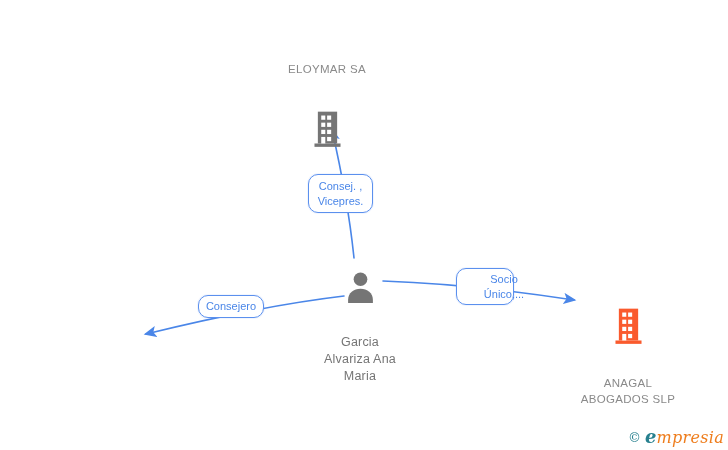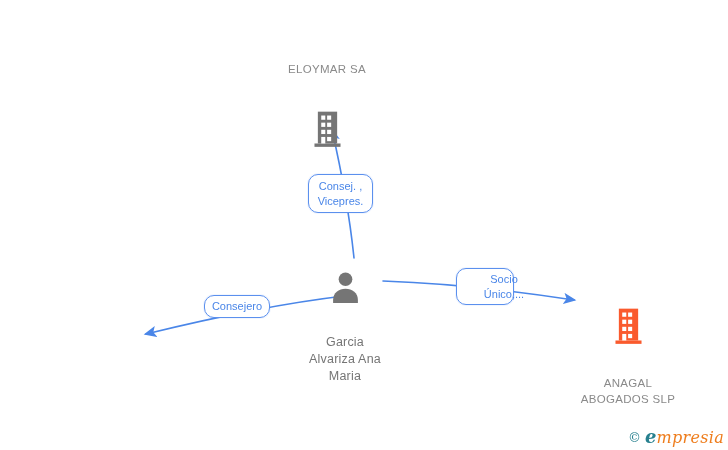--- a/index.html
+++ b/index.html
@@ -132,21 +132,21 @@
         <rect x="7.5" y="11.4" width="4.2" height="4.4" fill="#fff"></rect>
         <rect x="13.6" y="11.4" width="4.2" height="4.4" fill="#fff"></rect>
         <rect x="7.5" y="18.8" width="4.2" height="4.4" fill="#fff"></rect>
         <rect x="13.6" y="18.8" width="4.2" height="4.4" fill="#fff"></rect>
         <rect x="7.5" y="26.2" width="4.2" height="6.8" fill="#fff"></rect>
         <rect x="13.6" y="26.2" width="4.2" height="4.4" fill="#fff"></rect>
       </svg>
     </span>
   </div>
 
-  <div class="node" style="left:275px; top:272px; width:140px;">
+  <div class="node" style="left:290px; top:272px; width:140px;">
     <span class="icon person-icon">
       <svg width="27" height="31" viewBox="0 0 26 30">
         <circle cx="13" cy="7" r="6.6" fill="currentColor"></circle>
         <path d="M1,30 L1,27 C1,20.5 6.4,16.3 13,16.3 C19.6,16.3 25,20.5 25,27 L25,30 Z" fill="currentColor"></path>
       </svg>
     </span>
     <div class="node-label person-label">Garcia
 Alvariza Ana
 Maria</div>
   </div>
@@ -170,19 +170,19 @@
 ABOGADOS SLP</div>
   </div>
 
 
   <div class="edge-label" style="left:308px; top:174px; width:65px; height:39px;">Consej. ,
 Vicepres.</div>
 
   <div class="edge-label" style="left:456px; top:268px; width:58px; height:37px;padding-left:44px;">Socio
 Único,...</div>
 
-  <div class="edge-label" style="left:204px; top:295px; width:66px; height:23px;">Consejero</div>
+  <div class="edge-label" style="left:198px; top:295px; width:66px; height:23px;">Consejero</div>
 
   <div class="brand">
     <span class="copy">©</span><span class="b-e">e</span><span class="b-rest">mpresia</span>
   </div>
 
 </div>
 
 </body></html>

